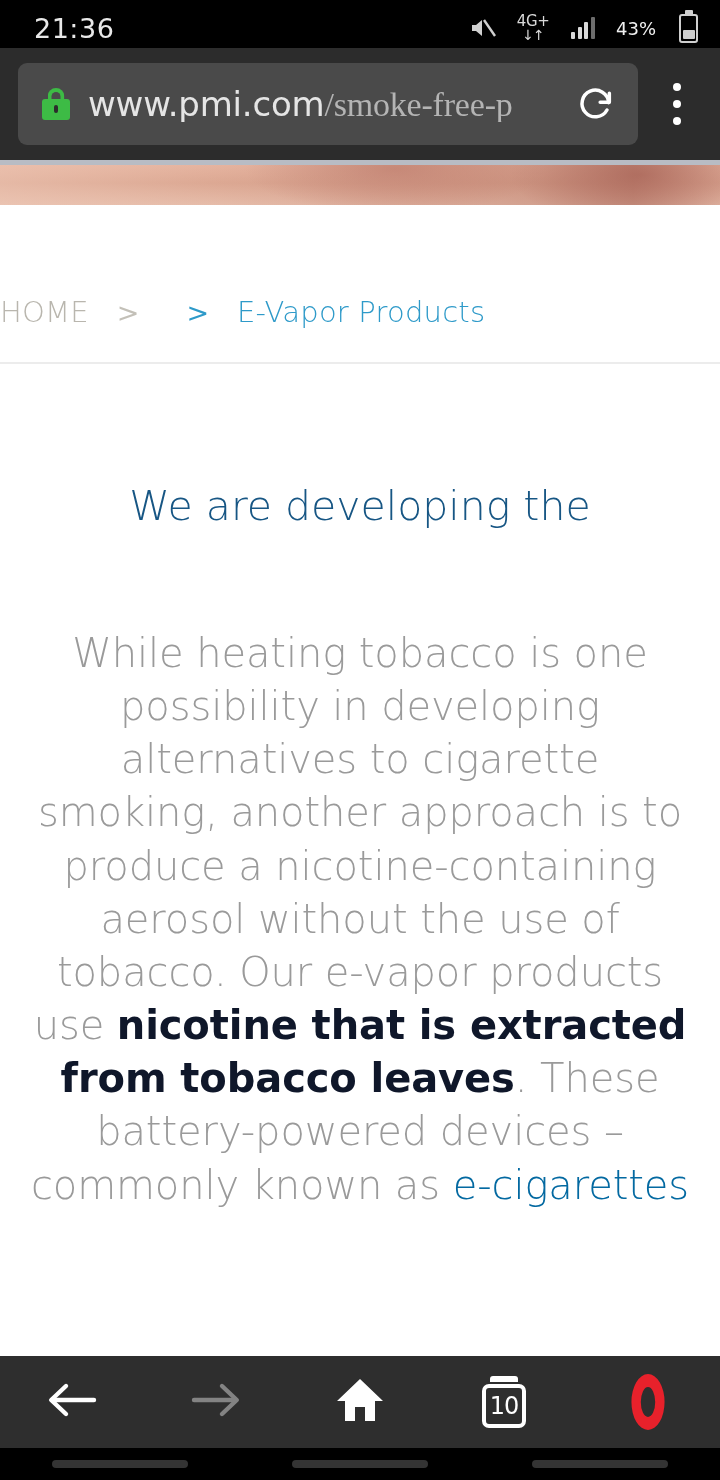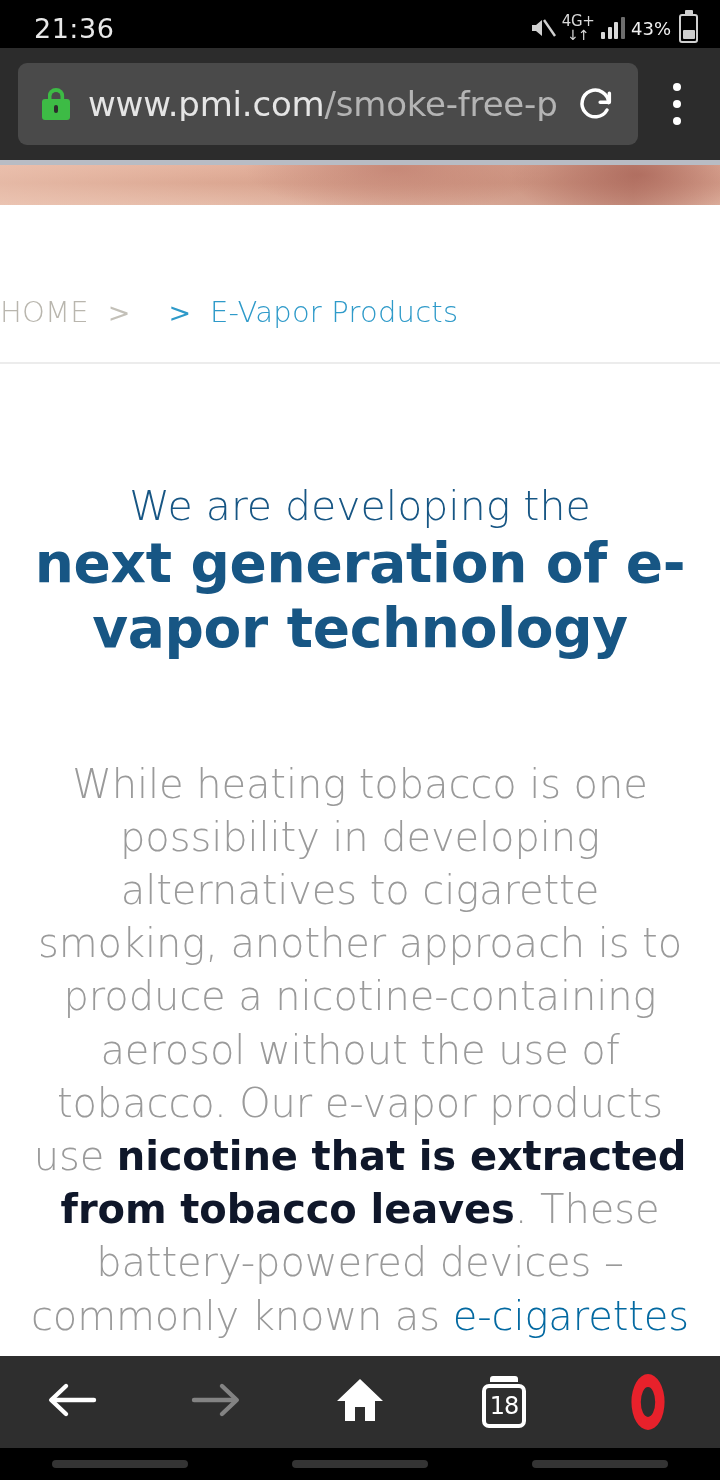--- a/index.html
+++ b/index.html
@@ -14,21 +14,21 @@
   
   .status-bar{
     height:48px; width:720px; background:#000000;
     display:flex; align-items:center; justify-content:space-between;
     padding:8px 22px 0 34px;
   }
   .status-time{
     color:#e8e8e8; font-size:27px; letter-spacing:.5px;
     font-family:"DejaVu Sans", sans-serif;
   }
-  .status-right{ display:flex; align-items:center; gap:6px; }
+  .status-right{ display:flex; align-items:center; gap:21px; }
   .icon-mute{ width:26px; height:22px; position:relative; }
   .icon-mute svg{ display:block; }
   .net-block{
     display:flex; flex-direction:column; align-items:center;
     line-height:1; margin-right:1px;
   }
   .net-label{ color:#d9d9d9; font-size:15px; letter-spacing:-.3px; }
   .net-arrows{ color:#d9d9d9; font-size:14px; margin-top:-1px; letter-spacing:-1px;}
   .signal-bars{ display:flex; align-items:flex-end; gap:2.5px; height:22px; }
   .signal-bars i{ display:block; width:4px; background:#d9d9d9; border-radius:1px; }
@@ -70,21 +70,21 @@
   }
   .lock-icon .body::after{
     content:""; position:absolute; top:6px; left:50%; transform:translateX(-50%);
     width:4px; height:8px; background:#2c2c2c; border-radius:2px;
   }
   .url-text{
     flex:1; white-space:nowrap; overflow:hidden;
     font-size:34px; letter-spacing:-.2px; line-height:1;
   }
   .url-domain{ color:#e5e5e5;margin-top:33px; }
-  .url-path{ color:#b4b4b4; }
+  .url-path{ color:#b4b4b4;font-family:Liberation Serif, serif; }
   .reload-btn{
     flex:0 0 auto; width:44px; height:44px;
     display:flex; align-items:center; justify-content:center;
   }
   .menu-btn{
     flex:0 0 auto; width:70px; height:82px;
     display:flex; flex-direction:column; align-items:center; justify-content:center; gap:9px;
   }
   .menu-btn span{ width:8px; height:8px; border-radius:50%; background:#ffffff; display:block; }
 
@@ -103,21 +103,21 @@
     position:relative;
   }
   .hero-strip::after{
     content:""; position:absolute; inset:0;
     background:linear-gradient(90deg, rgba(236,196,178,.55) 0%, rgba(214,150,128,.15) 30%,
                 rgba(190,124,106,.35) 62%, rgba(167,99,84,.45) 88%, rgba(205,145,126,.3) 100%);
   }
 
   
   .breadcrumb{
-    height:102px; display:flex; align-items:center; gap:0px;
+    height:102px; display:flex; align-items:center; gap:9px;
     padding:0 0 0 0; background:#fff; border-bottom:2px solid #ececec;
     margin-top:57px; white-space:nowrap;
   }
   .bc-item{ font-size:29px; letter-spacing:.2px; font-weight:300; }
   .bc-muted{ color:#b9b6ae; }
   .bc-link{ color:#2e9ac9; }
   .bc-sep{ color:#c3c0b8; font-size:27px; padding:0 19px; }
   .bc-sep.active{ color:#2e9ac9; }
 
   
@@ -232,21 +232,20 @@
 
   <div class="breadcrumb">
     <span class="bc-item bc-muted">HOME</span>
     <span class="bc-sep">&gt;</span>
     <span class="bc-sep active">&gt;</span>
     <span class="bc-item bc-link">E-Vapor Products</span>
   </div>
 
   <h1 class="headline">
     <span class="hl-light">We are developing the</span>
-    <span class="hl-bold">next generation of e-vapor technology</span>
   </h1>
 
   <p class="body-copy"><span>While heating tobacco is one possibility in developing alternatives to cigarette smoking, another approach is to produce a nicotine-containing aerosol without the use of tobacco. Our e-vapor products use </span><span class="em">nicotine that is extracted from tobacco leaves</span><span>. These battery-powered devices – commonly known as </span><span class="lnk">e-cigarettes</span></p>
 
 </div>
 
 <div class="bottom-nav">
 
   <div class="nav-btn">
     <span>
@@ -270,21 +269,21 @@
     <span>
       <svg width="54" height="50" viewBox="0 0 27 25">
         <path d="M13.5 2 L25 13 H21 V23 H16 V16 H11 V23 H6 V13 H2 Z" fill="#ffffff"></path>
       </svg>
     </span>
   </div>
 
   <div class="nav-btn">
     <span class="tab-count">
       <span class="cap"></span>
-      <span class="box">18</span>
+      <span class="box">10</span>
     </span>
   </div>
 
   <div class="nav-btn">
     <span class="opera-logo"></span>
   </div>
 
 </div>
 
 <div class="gesture-bar">

